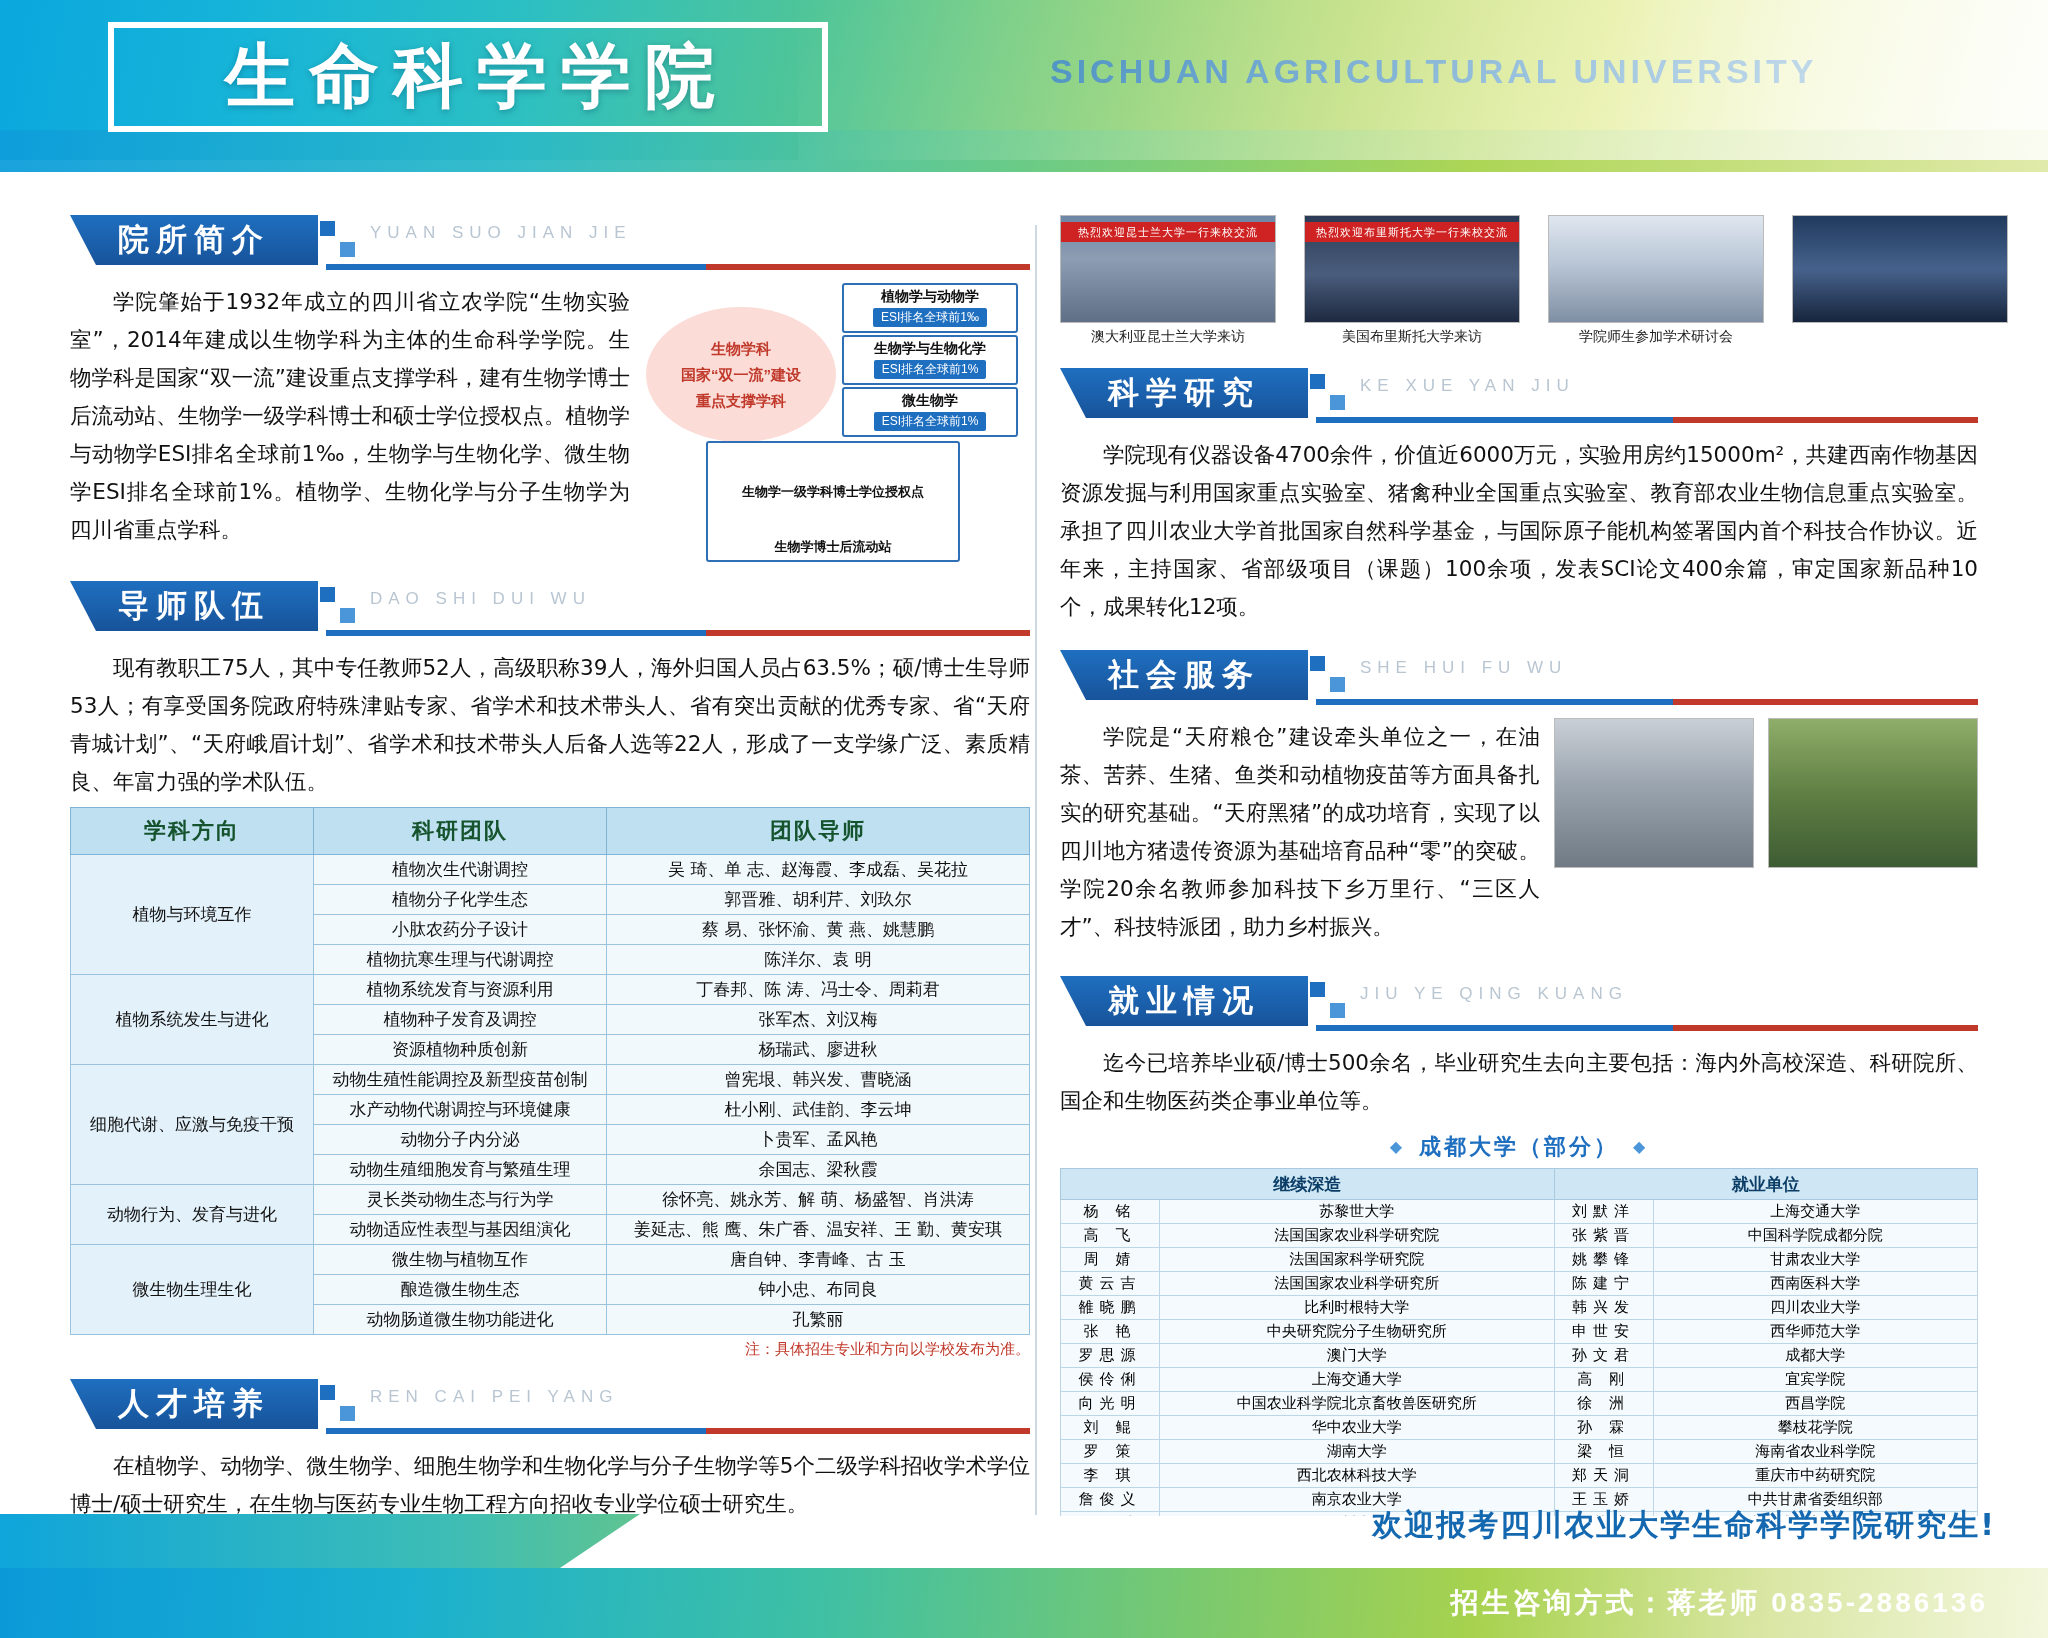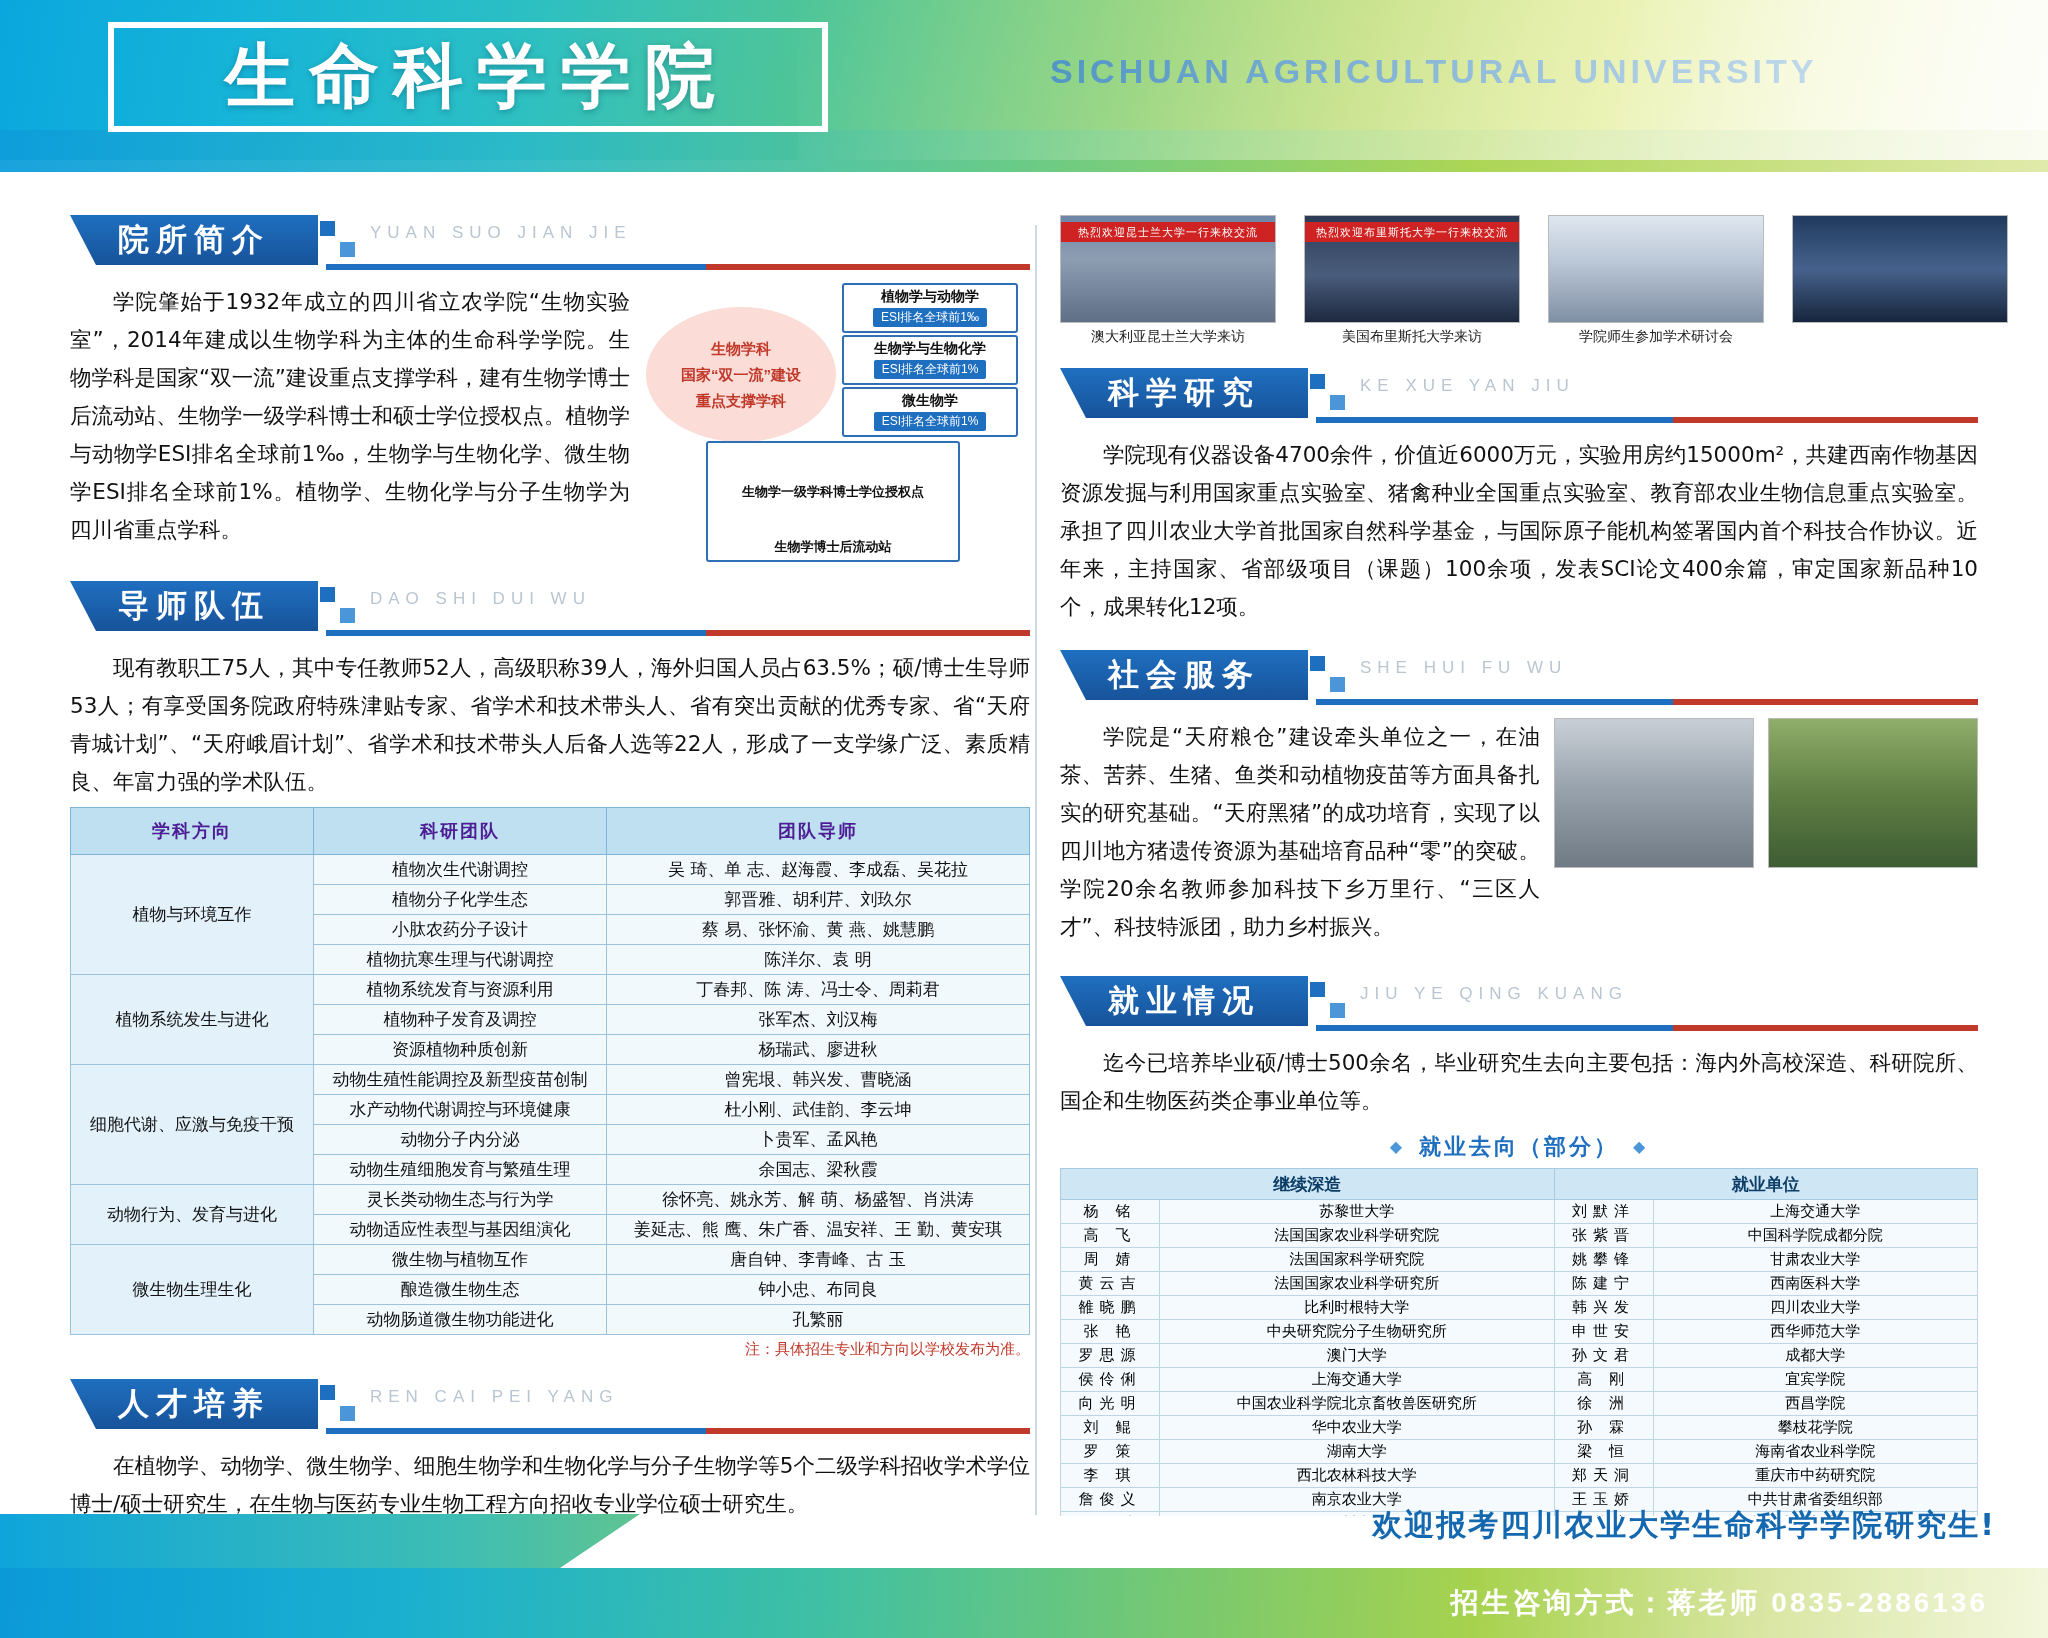--- a/index.html
+++ b/index.html
@@ -132,21 +132,21 @@
   .fig-b1{left:196px;top:0;}
   .fig-b2{left:196px;top:52px;}
   .fig-b3{left:196px;top:104px;}
   .fig-b4{left:60px;top:158px;width:250px;border-color:#2f6fb5;}
   .fig-b4 .t1{font-size:13px;line-height:19px;margin-top:36px;}
 
   
   table.maj{border-collapse:collapse;width:100%;font-size:17px;color:#111;
     font-family:"DejaVu Sans","Liberation Sans",sans-serif;}
   table.maj th{
-    background:#bfe0f0;border:1px solid #7fb4d6;color:#4c1d95;font-size:18px;font-weight:bold;
+    background:#bfe0f0;border:1px solid #7fb4d6;color:#14532d;font-size:22px;font-weight:bold;
     height:44px;letter-spacing:2px;
   }
   table.maj td{border:1px solid #9cc3dd;height:29px;padding:0 8px;background:#f2f9fd;}
   table.maj td.dir{background:#e3f1fa;text-align:center;font-size:17px;}
   table.maj td.team{background:#f2f9fd;text-align:center;}
   table.maj td.tutor{background:#f2f9fd;text-align:center;}
   .tbl-note{text-align:right;font-size:15px;color:#c0392b;margin-top:5px;}
 
   
   .photos{display:flex;gap:28px;}
@@ -420,21 +420,21 @@
           <i class="b2"></i>
         </div>
       <div class="pinyin">JIU  YE  QING  KUANG</div>
       <div class="rule"></div>
     </div>
     <div class="ptext">
       <p>迄今已培养毕业硕/博士500余名，毕业研究生去向主要包括：海内外高校深造、科研院所、国企和生物医药类企事业单位等。</p>
     </div>
 
     <div class="emp-head">
-      <span class="dia">◆</span><span>就业去向（部分）</span><span class="dia">◆</span>
+      <span class="dia">◆</span><span>成都大学（部分）</span><span class="dia">◆</span>
     </div>
 
     <table class="emp">
       <thead>
         <tr>
           <th colspan="2">继续深造</th>
           <th colspan="2">就业单位</th>
         </tr>
       </thead>
       <tbody id="emp-body">

